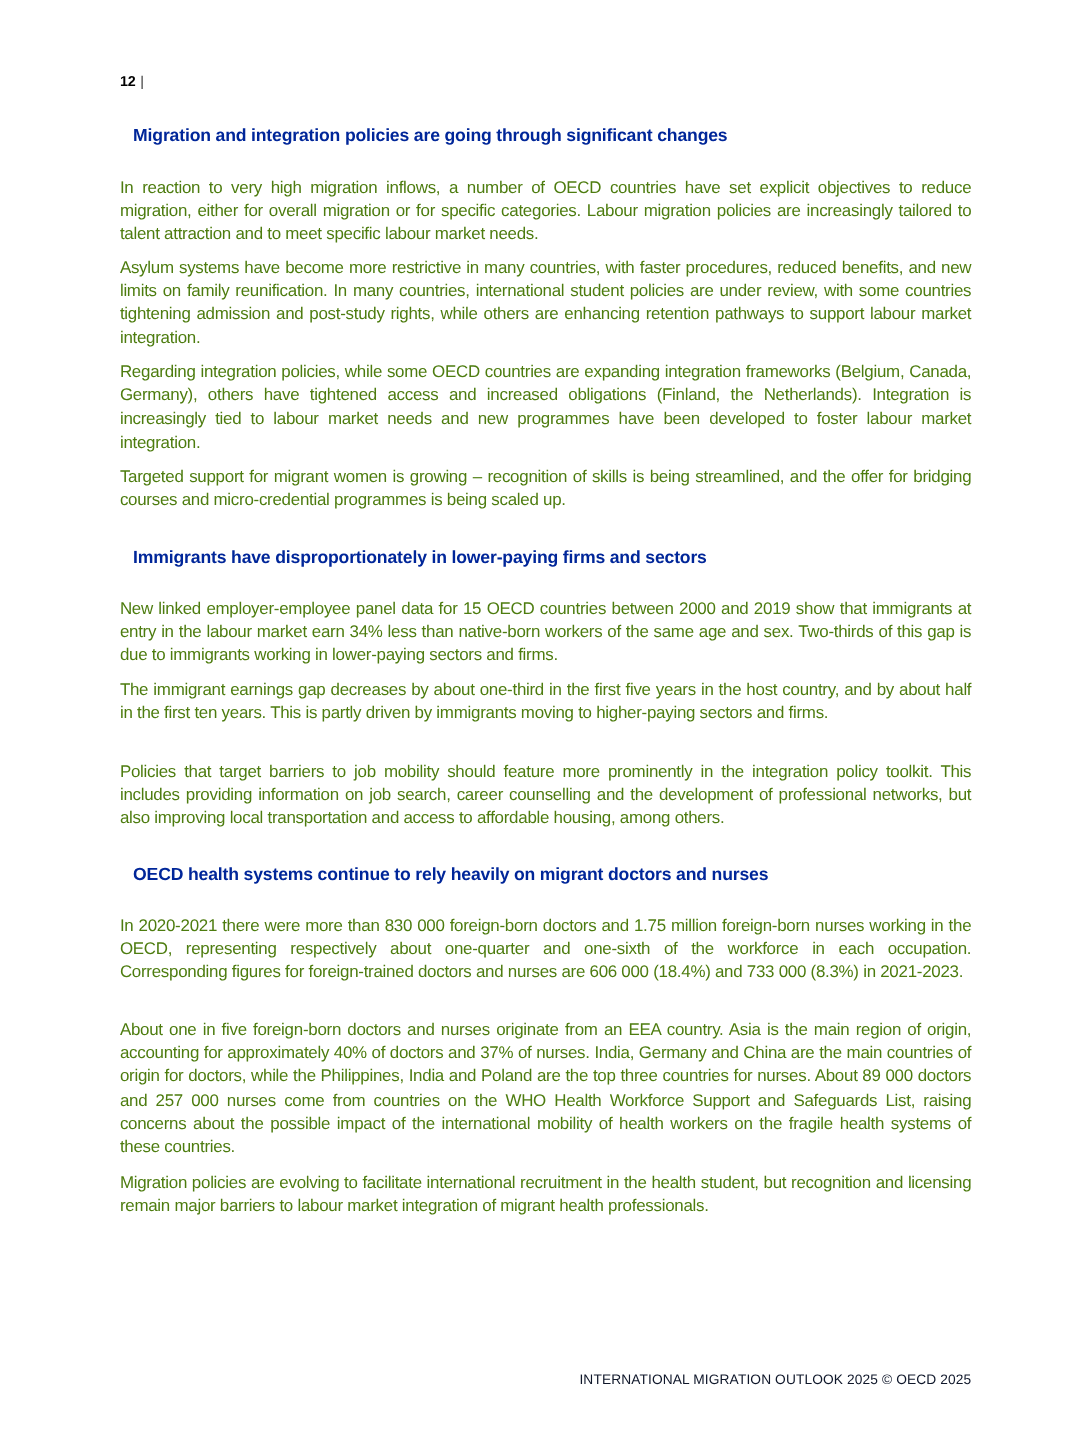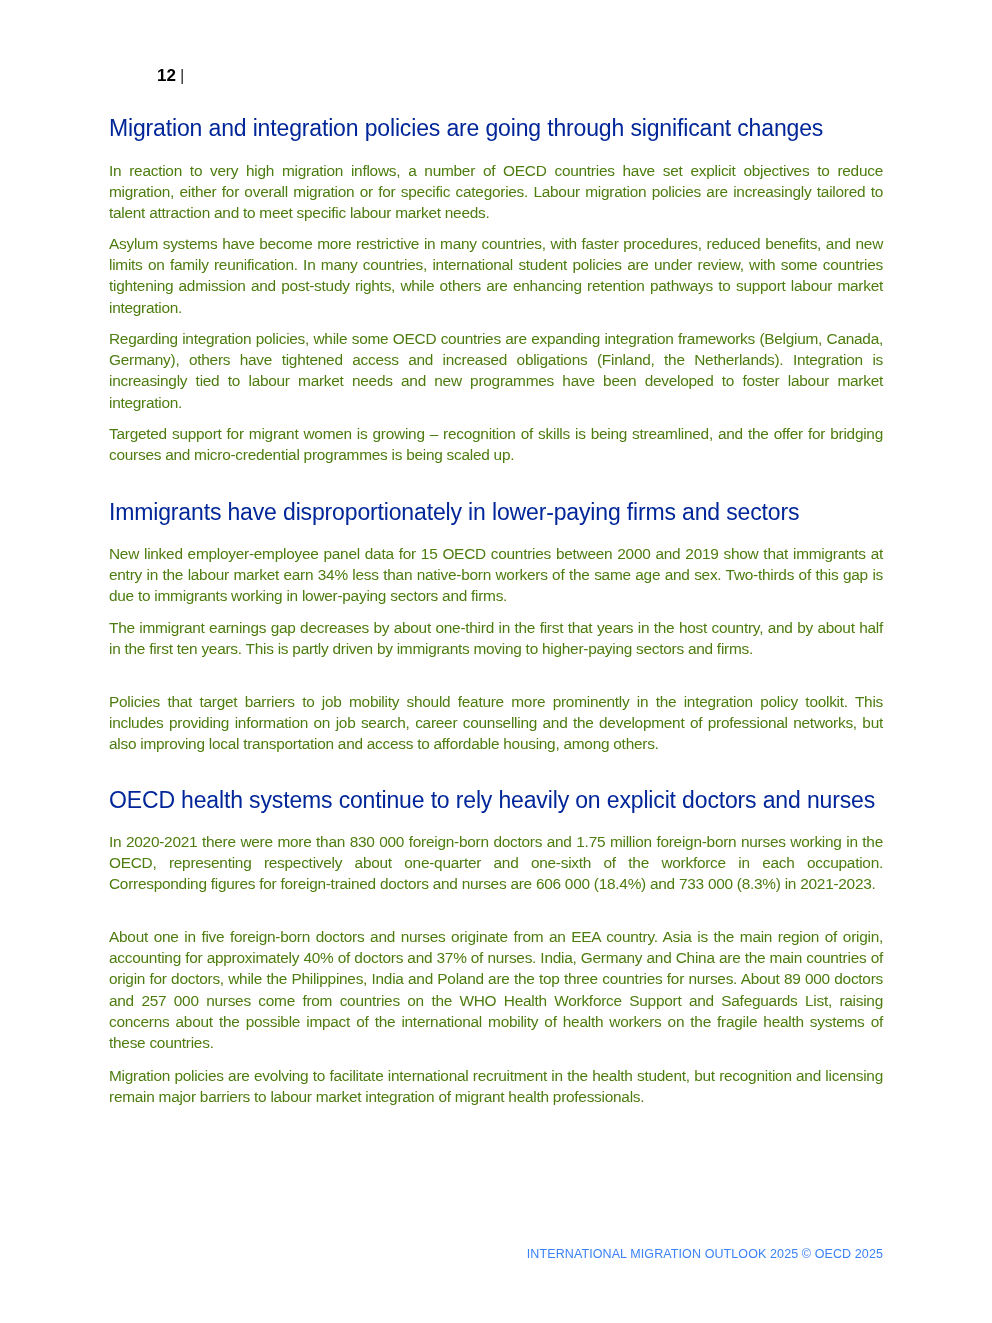--- a/index.html
+++ b/index.html
@@ -1,44 +1,44 @@
 <!DOCTYPE html>
 <html><head>
 <meta charset="utf-8">
 <style>
   html, body { margin:0; padding:0; background:#ffffff; }
   body { width:992px; height:1323px; position:relative; overflow:hidden;
          font-family:"Liberation Sans", sans-serif; color:#1a1a1a; }
-  .page-num { position:absolute; left:109px; top:66px; font-size:17px; font-weight:bold; color:#000;margin-left:48px; }
+  .page-num { position:absolute; left:109px; top:66px; font-size:13px; font-weight:bold; color:#000; }
   .page-num .sep { font-weight:normal; margin-left:4px; color:#333; }
   .content { position:absolute; left:109px; top:0; width:774px; }
-  h2 { position:absolute; left:0; margin:0; font-size:23px; font-weight:normal; color:#002699;
+  h2 { position:absolute; left:12px; margin:0; font-size:16px; font-weight:bold; color:#002699;
        letter-spacing:-0.15px; white-space:nowrap; }
   .para { position:absolute; left:0; width:774px; margin:0; font-size:15.4px; line-height:21.2px;
           text-align:justify; letter-spacing:-0.25px; color:#4d7c0f; }
-  .footer { position:absolute; right:109px; top:1247px; font-size:12.5px; color:#3b82f6; letter-spacing:0.1px; }
+  .footer { position:absolute; right:109px; top:1247px; font-size:12.5px; color:#0f172a; letter-spacing:0.1px; }
 </style>
 </head>
 <body>
 
 <div class="page-num">
   <span>12</span><span class="sep">|</span>
 </div>
 
 <div class="content">
   <h2 style="top:115px">Migration and integration policies are going through significant changes</h2>
   <p class="para" style="top:160px">In reaction to very high migration inflows, a number of OECD countries have set explicit objectives to reduce migration, either for overall migration or for specific categories. Labour migration policies are increasingly tailored to talent attraction and to meet specific labour market needs.</p>
   <p class="para" style="top:233px">Asylum systems have become more restrictive in many countries, with faster procedures, reduced benefits, and new limits on family reunification. In many countries, international student policies are under review, with some countries tightening admission and post-study rights, while others are enhancing retention pathways to support labour market integration.</p>
   <p class="para" style="top:328px">Regarding integration policies, while some OECD countries are expanding integration frameworks (Belgium, Canada, Germany), others have tightened access and increased obligations (Finland, the Netherlands). Integration is increasingly tied to labour market needs and new programmes have been developed to foster labour market integration.</p>
   <p class="para" style="top:423px">Targeted support for migrant women is growing – recognition of skills is being streamlined, and the offer for bridging courses and micro-credential programmes is being scaled up.</p>
 
   <h2 style="top:499px">Immigrants have disproportionately in lower-paying firms and sectors</h2>
   <p class="para" style="top:543px">New linked employer-employee panel data for 15 OECD countries between 2000 and 2019 show that immigrants at entry in the labour market earn 34% less than native-born workers of the same age and sex. Two-thirds of this gap is due to immigrants working in lower-paying sectors and firms.</p>
-  <p class="para" style="top:617px">The immigrant earnings gap decreases by about one-third in the first that years in the host country, and by about half in the first ten years. This is partly driven by immigrants moving to higher-paying sectors and firms.</p>
+  <p class="para" style="top:617px">The immigrant earnings gap decreases by about one-third in the first five years in the host country, and by about half in the first ten years. This is partly driven by immigrants moving to higher-paying sectors and firms.</p>
   <p class="para" style="top:691px">Policies that target barriers to job mobility should feature more prominently in the integration policy toolkit. This includes providing information on job search, career counselling and the development of professional networks, but also improving local transportation and access to affordable housing, among others.</p>
 
-  <h2 style="top:787px">OECD health systems continue to rely heavily on explicit doctors and nurses</h2>
+  <h2 style="top:787px">OECD health systems continue to rely heavily on migrant doctors and nurses</h2>
   <p class="para" style="top:831px">In 2020-2021 there were more than 830 000 foreign-born doctors and 1.75 million foreign-born nurses working in the OECD, representing respectively about one-quarter and one-sixth of the workforce in each occupation. Corresponding figures for foreign-trained doctors and nurses are 606 000 (18.4%) and 733 000 (8.3%) in 2021-2023.</p>
   <p class="para" style="top:926px">About one in five foreign-born doctors and nurses originate from an EEA country. Asia is the main region of origin, accounting for approximately 40% of doctors and 37% of nurses. India, Germany and China are the main countries of origin for doctors, while the Philippines, India and Poland are the top three countries for nurses. About 89 000 doctors and 257 000 nurses come from countries on the WHO Health Workforce Support and Safeguards List, raising concerns about the possible impact of the international mobility of health workers on the fragile health systems of these countries.</p>
   <p class="para" style="top:1065px">Migration policies are evolving to facilitate international recruitment in the health student, but recognition and licensing remain major barriers to labour market integration of migrant health professionals.</p>
 </div>
 
 <div class="footer">INTERNATIONAL MIGRATION OUTLOOK 2025 © OECD 2025</div>
 
 </body></html>

